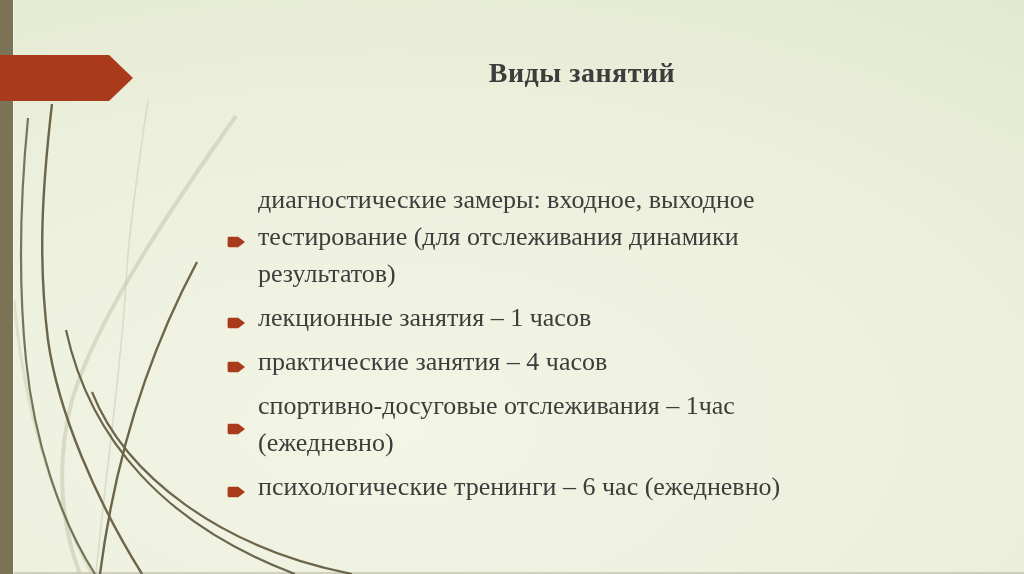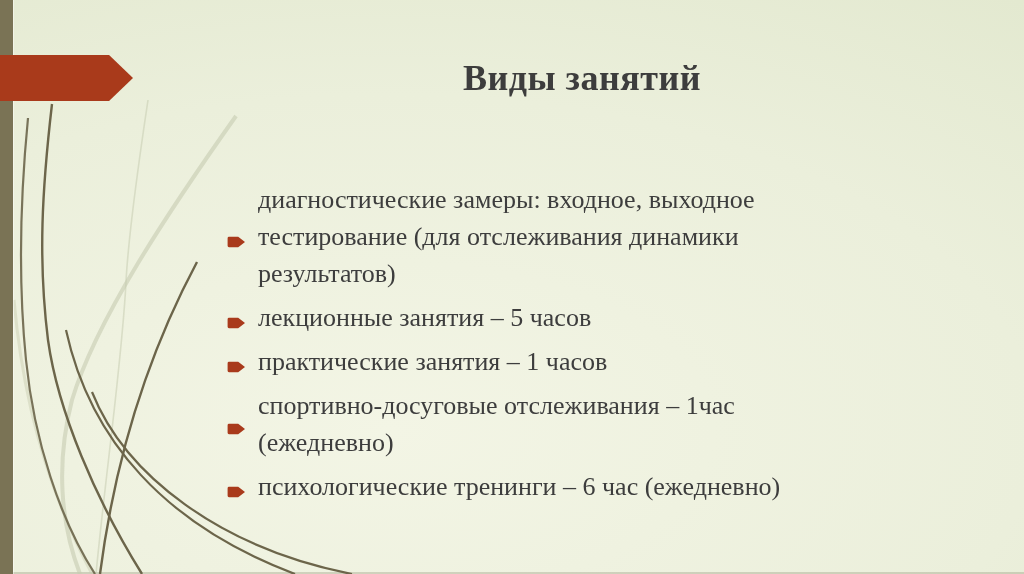--- a/index.html
+++ b/index.html
@@ -36,21 +36,21 @@
   .blade-light { stroke: var(--grass_light); fill: none; }
   .red-arrow {
     position: absolute; left: 0; top: 55px; width: 133px; height: 46px;
     background: var(--accent_red);
     clip-path: polygon(0 0, 82% 0, 100% 50%, 82% 100%, 0 100%);
     z-index: 4;
   }
   .slide-title {
     position: absolute; left: 150px; right: 10px; top: 57px;
     text-align: center;
-    font-size: 36px; font-weight: bold;
+    font-size: 28px; font-weight: bold;
     color: var(--text_dark);
     letter-spacing: 0.5px;
     z-index: 5;
   }
   .bullet-list {
     position: absolute; left: 227px; top: 181px; width: 660px;
     z-index: 5;
   }
   .bullet-item {
     display: flex;
@@ -99,28 +99,28 @@
       <svg class="bullet-marker" viewBox="0 0 19 12" aria-hidden="true">
         <path fill="currentColor" d="M2 .8 H11.2 L18 6 L11.2 11.2 H2 A1.4 1.4 0 0 1 .6 9.8 V2.2 A1.4 1.4 0 0 1 2 .8 Z"></path>
       </svg>
       <div class="bullet-text">диагностические замеры: входное, выходное тестирование (для отслеживания динамики результатов)</div>
     </div>
 
     <div class="bullet-item">
       <svg class="bullet-marker" viewBox="0 0 19 12" aria-hidden="true">
         <path fill="currentColor" d="M2 .8 H11.2 L18 6 L11.2 11.2 H2 A1.4 1.4 0 0 1 .6 9.8 V2.2 A1.4 1.4 0 0 1 2 .8 Z"></path>
       </svg>
-      <div class="bullet-text">лекционные занятия – 5 часов</div>
+      <div class="bullet-text">лекционные занятия – 1 часов</div>
     </div>
 
     <div class="bullet-item">
       <svg class="bullet-marker" viewBox="0 0 19 12" aria-hidden="true">
         <path fill="currentColor" d="M2 .8 H11.2 L18 6 L11.2 11.2 H2 A1.4 1.4 0 0 1 .6 9.8 V2.2 A1.4 1.4 0 0 1 2 .8 Z"></path>
       </svg>
-      <div class="bullet-text">практические занятия – 1 часов</div>
+      <div class="bullet-text">практические занятия – 4 часов</div>
     </div>
 
     <div class="bullet-item">
       <svg class="bullet-marker" viewBox="0 0 19 12" aria-hidden="true">
         <path fill="currentColor" d="M2 .8 H11.2 L18 6 L11.2 11.2 H2 A1.4 1.4 0 0 1 .6 9.8 V2.2 A1.4 1.4 0 0 1 2 .8 Z"></path>
       </svg>
       <div class="bullet-text">спортивно-досуговые отслеживания – 1час (ежедневно)</div>
     </div>
 
     <div class="bullet-item">

